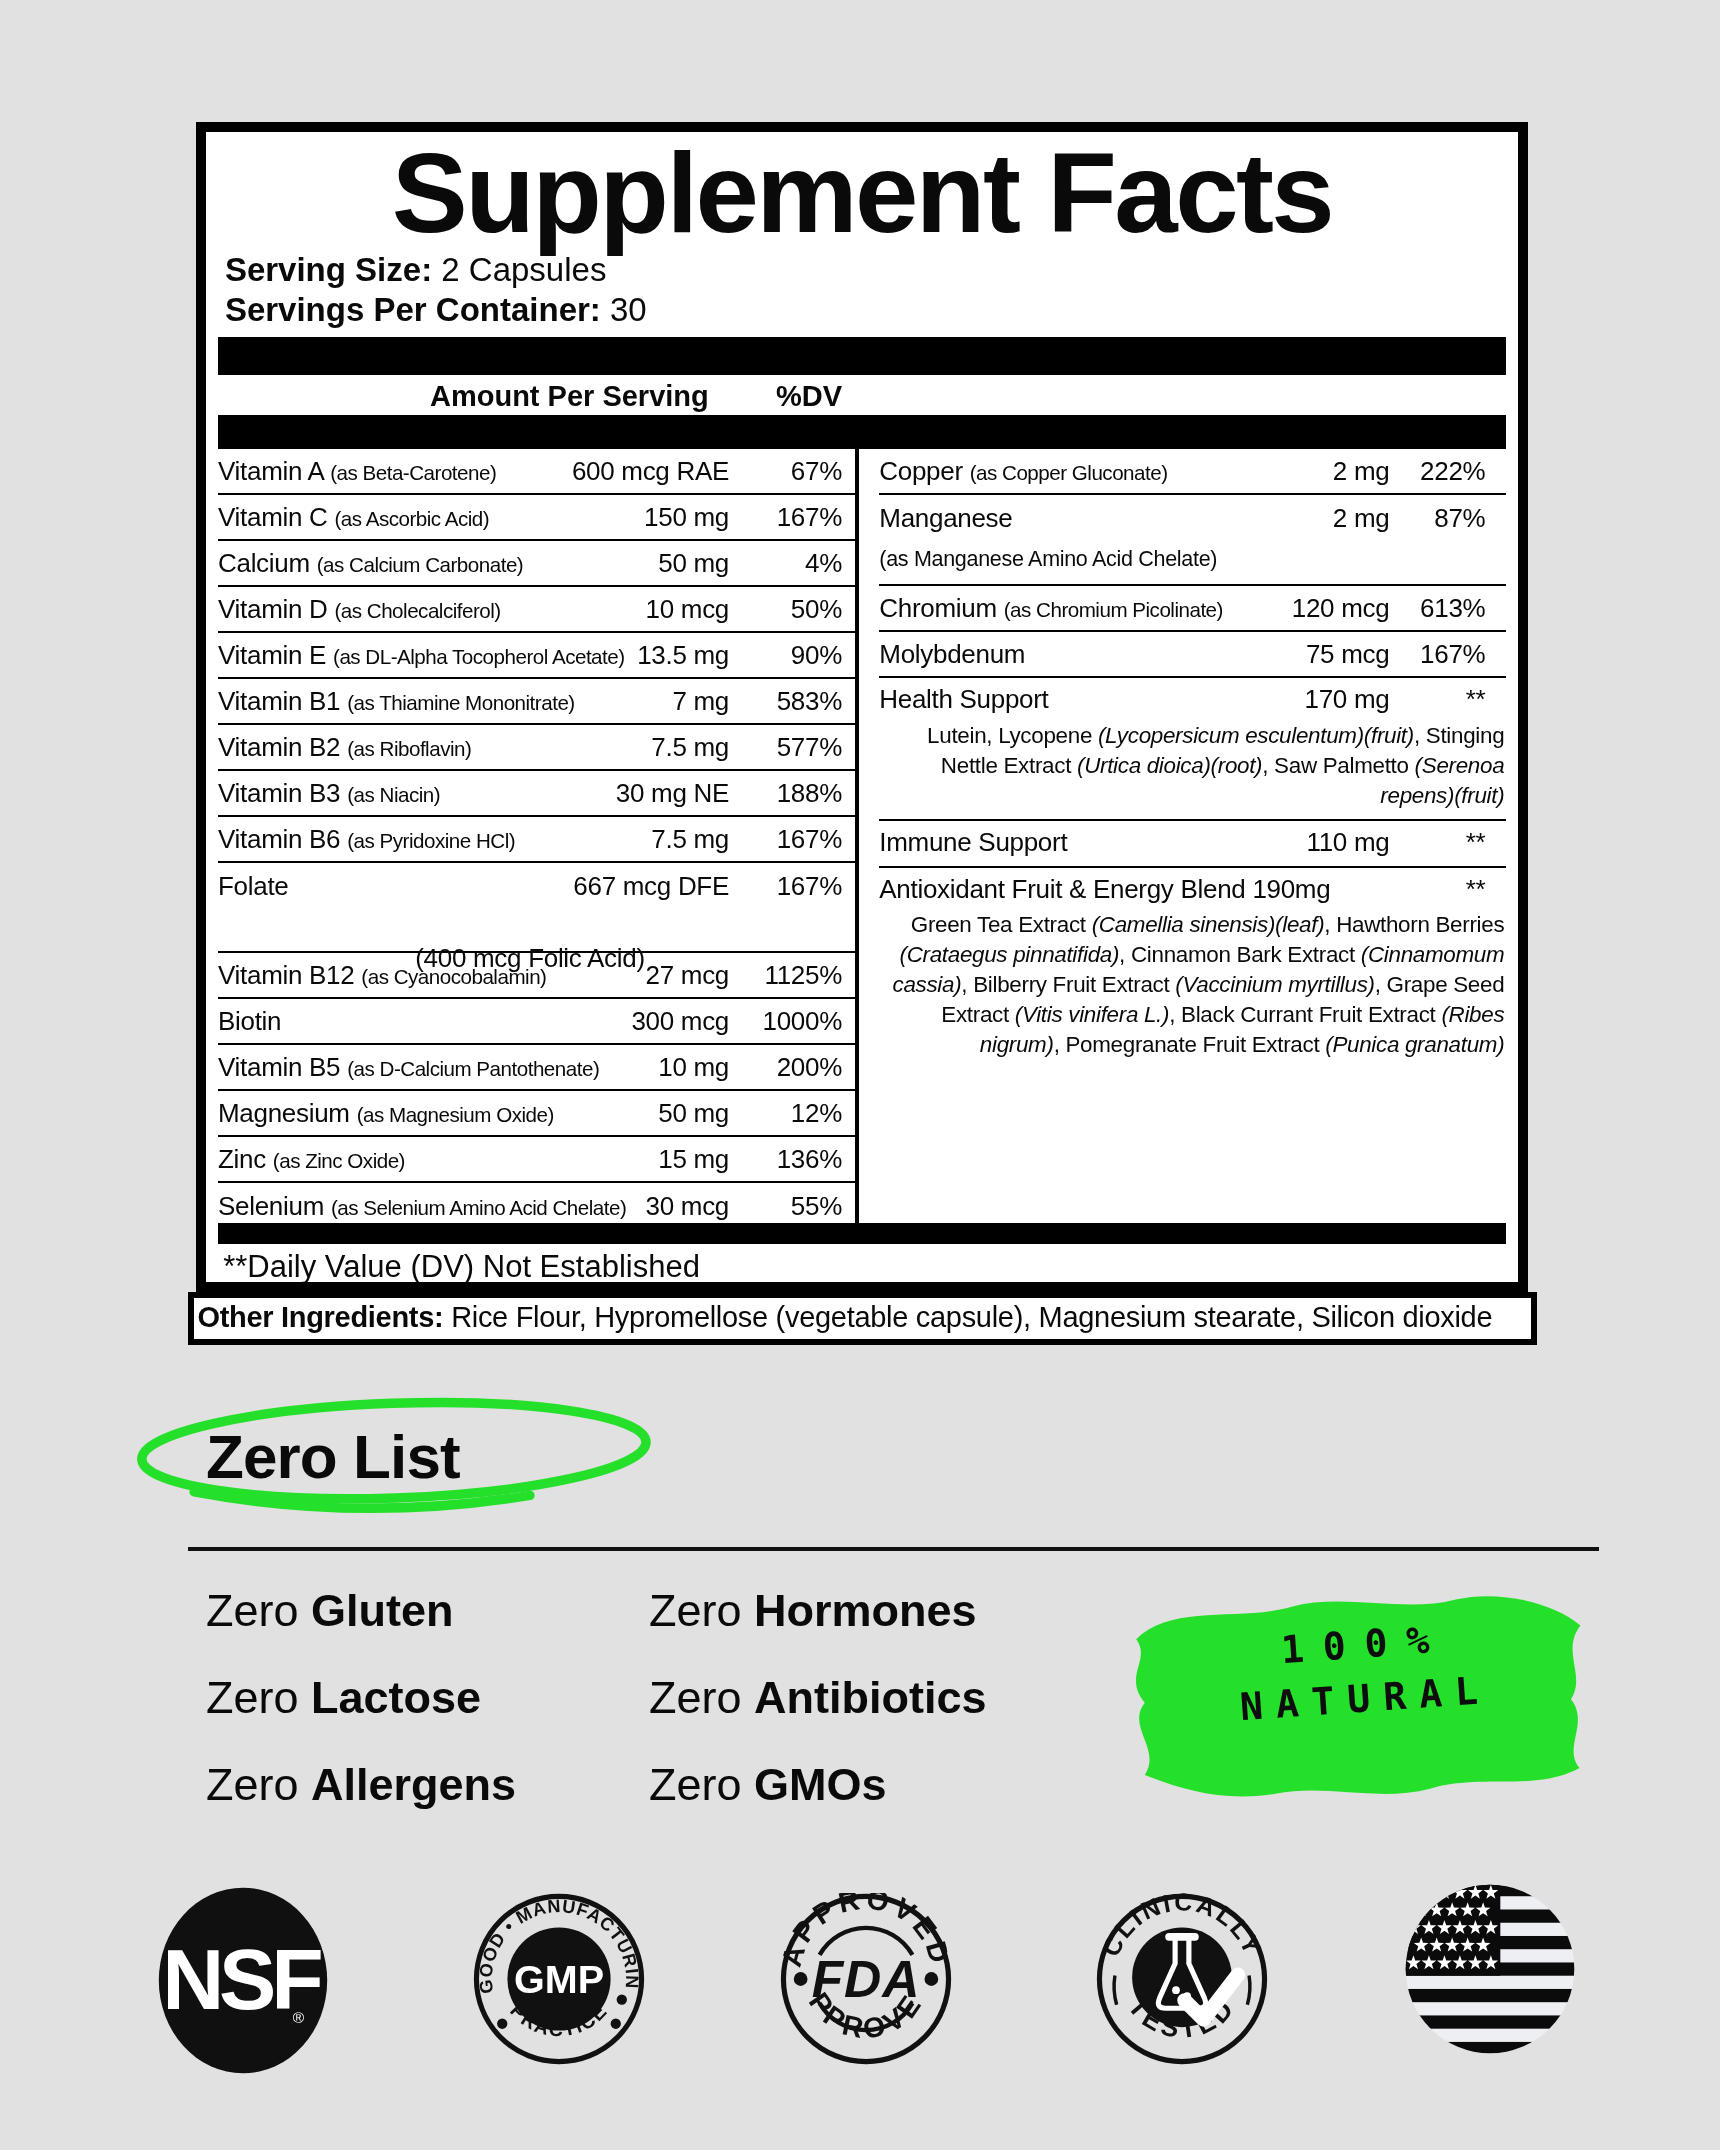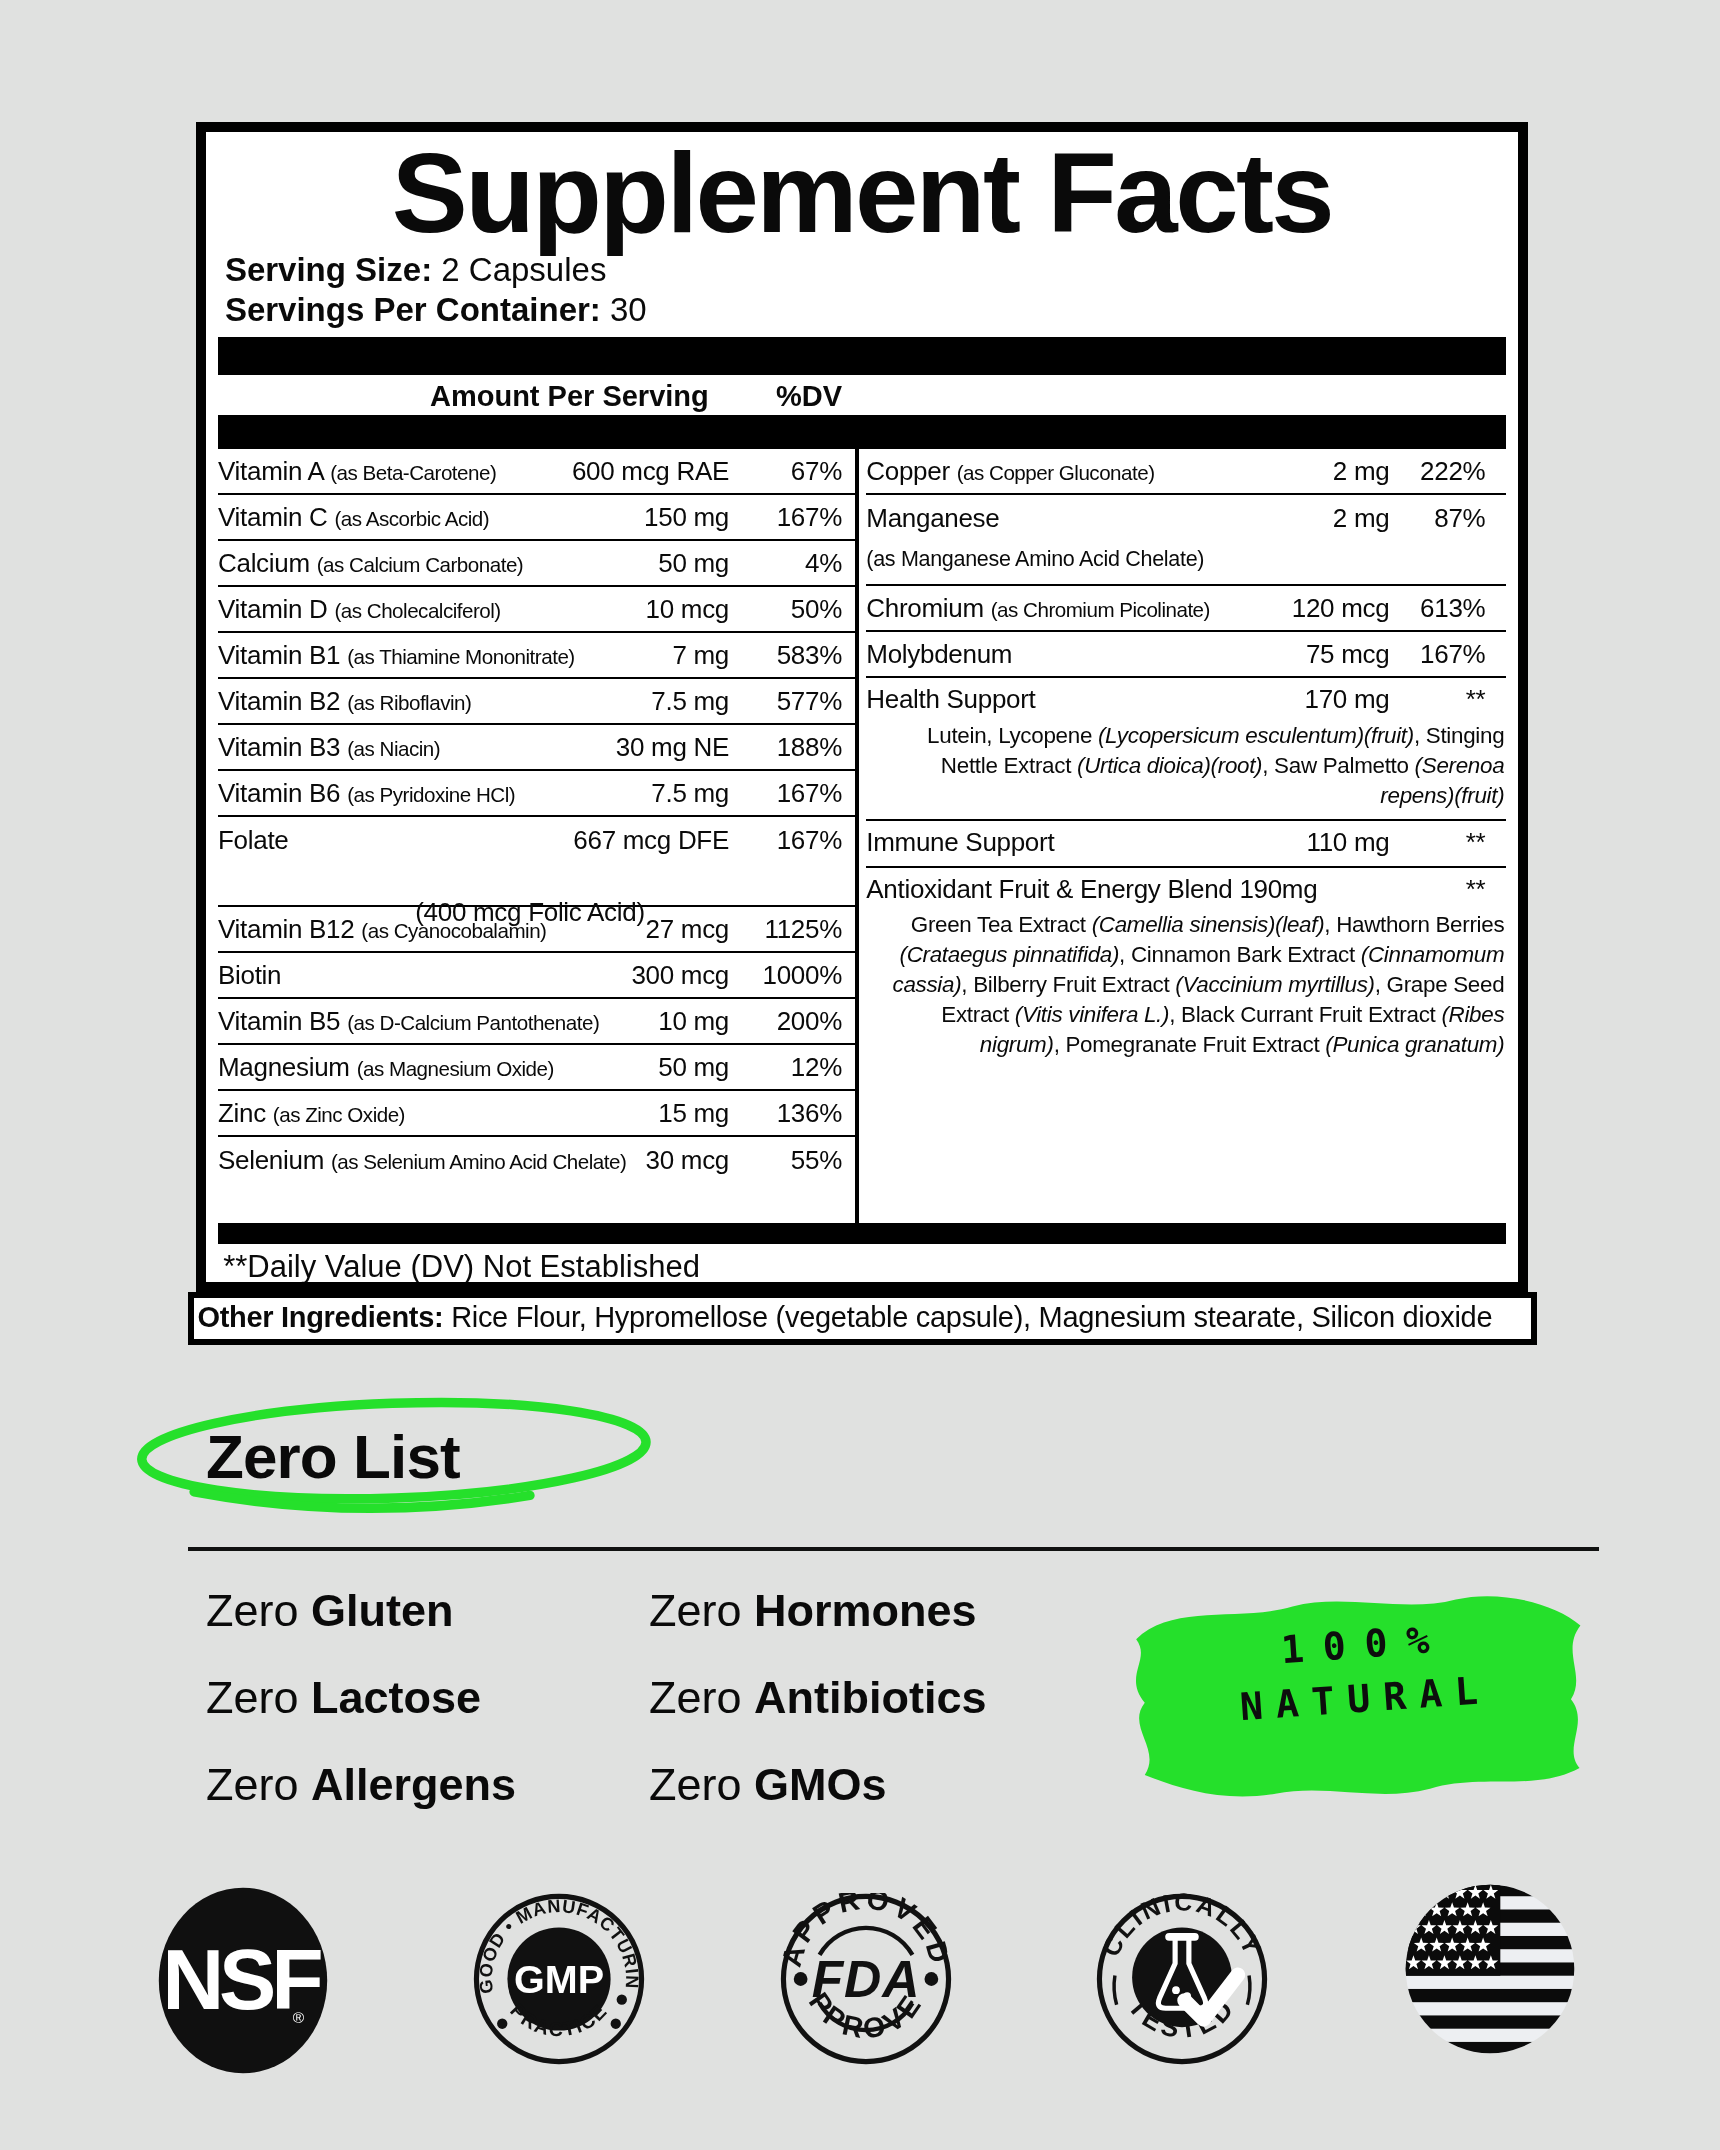--- a/index.html
+++ b/index.html
@@ -15,21 +15,21 @@
   .serv b{font-weight:bold;}
   .bar{background:#000;height:38px;margin-top:6.9px;}
   .bar2{background:#000;height:34px;}
   .aps-row{position:relative;height:40px;font-weight:bold;font-size:29px;}
   .aps-row .aps{position:absolute;left:212px;top:4.3px;}
   .aps-row .dvh{position:absolute;left:558px;top:4.3px;}
 
   .tbl{display:flex;height:774px;overflow:hidden;}
   .col-l{width:637px;}
   .vdiv{width:4.3px;background:#000;}
-  .col-r{flex:1;padding-left:7px;overflow:hidden;}
+  .col-r{flex:1;padding-left:20px;overflow:hidden;}
 
   .row{display:flex;align-items:center;height:46px;border-bottom:2.6px solid #000;
        box-sizing:border-box;font-size:26px;letter-spacing:-0.3px;white-space:nowrap;}
   .col-l .row:last-child{border-bottom:none;}
   .nm{overflow:hidden;flex:0 1 auto;}
   .as{font-size:20.6px;letter-spacing:-0.5px;}
   .amt{margin-left:auto;}
   .col-l .dv{width:113px;text-align:right;margin-right:13px;}
   .col-r .dv{width:96px;text-align:right;margin-right:20.6px;}
 
@@ -113,20 +113,25 @@
           </div>
         <div class="row">
             <span class="nm"><span>Calcium</span> <span class="as">(as Calcium Carbonate)</span></span>
             <span class="amt">50 mg</span>
             <span class="dv">4%</span>
           </div>
         <div class="row">
             <span class="nm"><span>Vitamin D</span> <span class="as">(as Cholecalciferol)</span></span>
             <span class="amt">10 mcg</span>
             <span class="dv">50%</span>
+          </div>
+        <div class="row">
+            <span class="nm"><span>Vitamin E</span> <span class="as">(as DL-Alpha Tocopherol Acetate)</span></span>
+            <span class="amt">13.5 mg</span>
+            <span class="dv">90%</span>
           </div>
         <div class="row">
             <span class="nm"><span>Vitamin B1</span> <span class="as">(as Thiamine Mononitrate)</span></span>
             <span class="amt">7 mg</span>
             <span class="dv">583%</span>
           </div>
         <div class="row">
             <span class="nm"><span>Vitamin B2</span> <span class="as">(as Riboflavin)</span></span>
             <span class="amt">7.5 mg</span>
             <span class="dv">577%</span>

